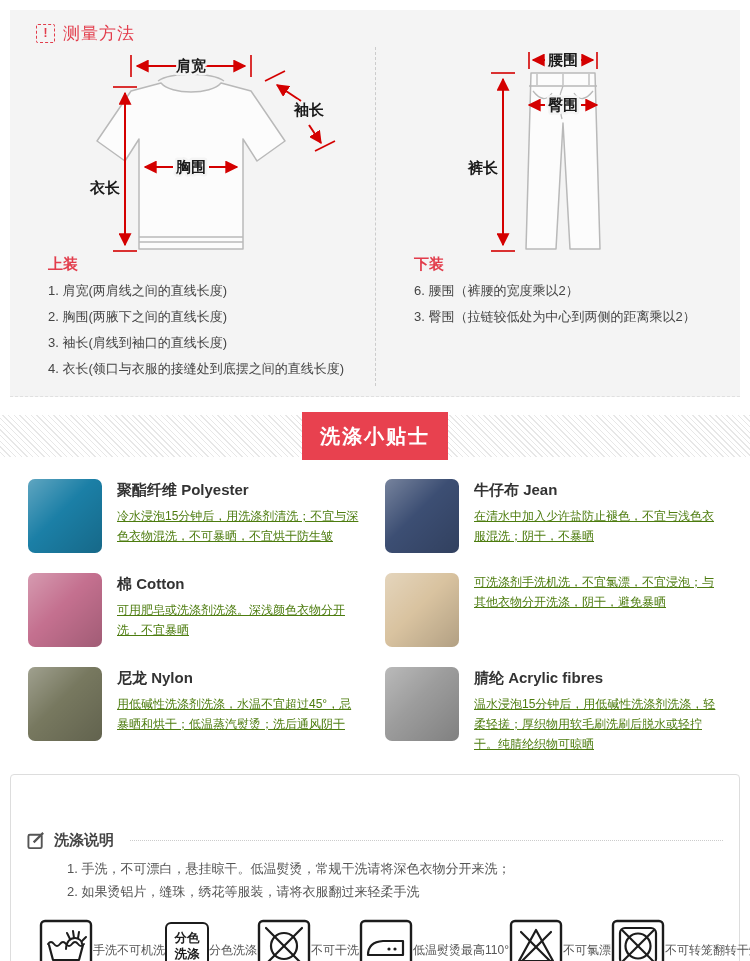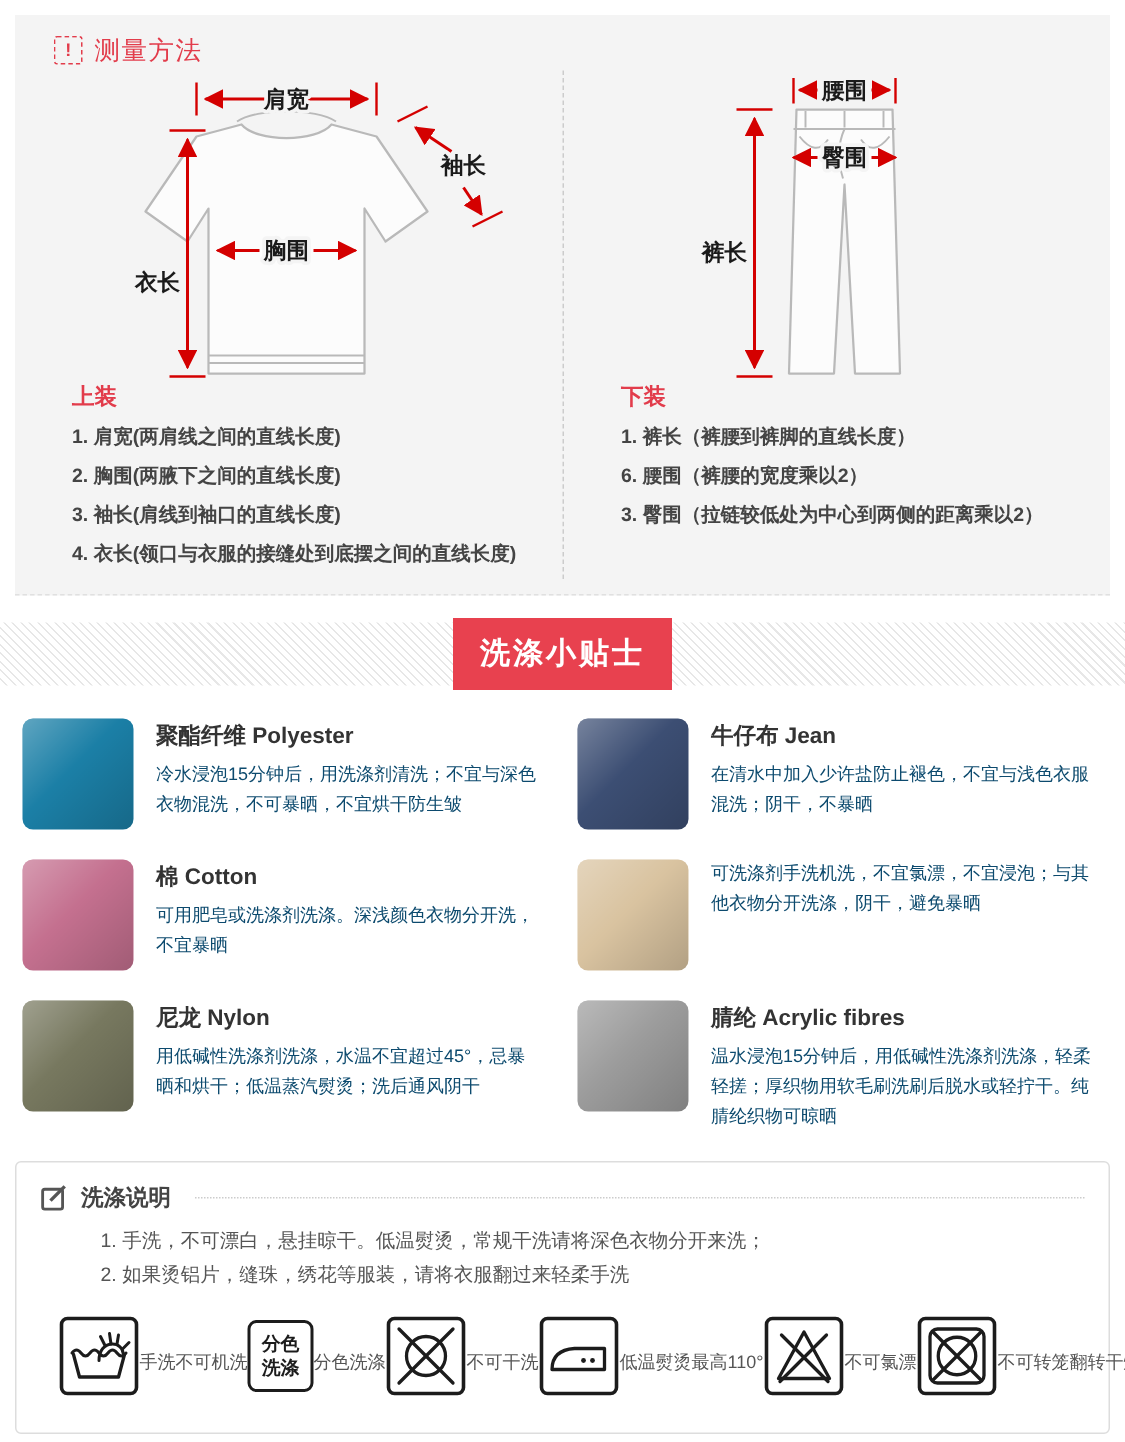--- a/index.html
+++ b/index.html
@@ -9,49 +9,49 @@
   .measure{margin:10px 10px 0;background:#f4f4f4;padding:12px 0 10px;border-bottom:1px dashed #e0e0e0;}
   .m-header{display:flex;align-items:center;gap:8px;padding-left:26px;margin-bottom:2px;}
   .m-alert{width:17px;height:17px;border:1px dashed #e23c4b;color:#e23c4b;font-weight:bold;
            font-size:12px;line-height:17px;text-align:center;border-radius:2px;}
   .m-title{color:#e23c4b;font-size:17px;font-weight:normal;letter-spacing:1px;}
   .m-cols{display:flex;}
   .m-col{width:50%;box-sizing:border-box;}
   .m-col.right{border-left:1px dashed #ccc;}
   .m-heading{color:#e23c4b;font-size:15px;font-weight:bold;margin:-4px 0 2px 38px;}
   ul.m-list{list-style:none;margin:0 0 0 38px;padding:0;}
-  ul.m-list li{font-size:13px;color:#444;margin:8px 0;font-weight:bold;}
+  ul.m-list li{font-size:13px;color:#444;margin:8px 0;}
   .diag{display:block;margin:0 auto;}
   .garment{fill:#fcfcfc;stroke:#b9b9b9;stroke-width:1.5;stroke-linejoin:round;}
   .gline{fill:none;stroke:#b9b9b9;stroke-width:1.3;}
   .dim{stroke:#d40000;stroke-width:2;fill:none;}
   .tick{stroke:#d40000;stroke-width:1.6;}
   .dim-label{font-family:"Liberation Sans","DejaVu Sans",sans-serif;font-size:15px;font-weight:bold;
              fill:#1a1a1a;stroke:#f4f4f4;stroke-width:5px;paint-order:stroke;stroke-linejoin:round;
              text-anchor:middle;}
 
   
   .banner-band{margin-top:18px;height:42px;position:relative;
     background:repeating-linear-gradient(45deg,#ffffff 0px,#ffffff 3px,#e7e7e7 3px,#e7e7e7 4px);padding-left:47px;}
   .banner-chip{position:absolute;left:50%;transform:translateX(-50%);top:-3px;height:48px;width:146px;
     color:#fff;font-size:20px;font-weight:bold;line-height:48px;text-align:center;letter-spacing:2px;}
 
   
-  .fabrics{display:grid;grid-template-columns:1fr 1fr;column-gap:8px;row-gap:14px;padding:22px 15px 6px;gap:20px;}
+  .fabrics{display:grid;grid-template-columns:1fr 1fr;column-gap:8px;row-gap:14px;padding:22px 28px 6px;gap:20px;}
   .fabric{display:flex;gap:15px;}
   .swatch{width:74px;height:74px;border-radius:7px;flex:0 0 74px;position:relative;overflow:hidden;}
   .swatch::after{content:"";position:absolute;inset:0;
     background:linear-gradient(135deg,rgba(255,255,255,.30),rgba(255,255,255,0) 45%,rgba(0,0,0,.18));}
   .fabric-info{flex:1;padding-right:4px;}
   .fabric-name{font-size:15px;font-weight:bold;color:#333;margin:2px 0 7px;}
-  .fabric-desc{font-size:12px;color:#0c4a6e;line-height:1.65;}
+  .fabric-desc{font-size:12px;color:#4d7c0f;line-height:1.65;text-decoration:underline;}
 
   
   .instr{margin:14px 10px 0;border:1px solid #ddd;border-radius:4px;background:#fff;padding:14px 16px 24px;}
-  .instr-header{display:flex;align-items:center;gap:8px;}
+  .instr-header{display:flex;align-items:center;gap:8px;margin-top:42px;}
   .instr-title{font-size:15px;font-weight:bold;color:#444;}
   .dotline{flex:1;border-top:1px dotted #ccc;margin-left:8px;}
   ul.instr-list{list-style:none;margin:10px 0 0 28px;padding:0;}
   ul.instr-list li{font-size:13px;color:#555;margin:5px 12px;}
   .care-row{display:flex;justify-content:space-between;align-items:flex-start;margin-top:18px;padding:0 12px;}
   .care{display:flex;flex-direction:row;align-items:center;}
   .care-label{font-size:12px;color:#555;margin-top:9px;white-space:nowrap;}
   .care-ic{stroke:#1c1c1c;fill:none;stroke-width:2.4;stroke-linecap:round;stroke-linejoin:round;}
   .care-box{width:40px;height:44px;border:2.5px solid #1c1c1c;border-radius:6px;margin:3px 0;
     display:flex;flex-direction:column;align-items:center;justify-content:center;
@@ -134,21 +134,20 @@
         <line class="dim" x1="188" y1="58" x2="204" y2="58" marker-end="url(#ar2)"></line>
         <text class="dim-label" x="170" y="63">臀围</text>
 
         <line class="tick" x1="98" y1="26" x2="122" y2="26"></line>
         <line class="tick" x1="98" y1="204" x2="122" y2="204"></line>
         <line class="dim" x1="110" y1="32" x2="110" y2="198" marker-start="url(#ar2)" marker-end="url(#ar2)"></line>
         <text class="dim-label" x="90" y="126">裤长</text>
       </svg>
       <div class="m-heading">下装</div>
       <ul class="m-list">
-        <li>1. 裤长（裤腰到裤脚的直线长度）</li>
         <li>6. 腰围（裤腰的宽度乘以2）</li>
         <li>3. 臀围（拉链较低处为中心到两侧的距离乘以2）</li>
       </ul>
     </div>
   </div>
 </section>
 
 <div class="banner-band">
   <div class="banner-chip" style="background: rgb(232, 65, 79);">洗涤小贴士</div>
 </div>

